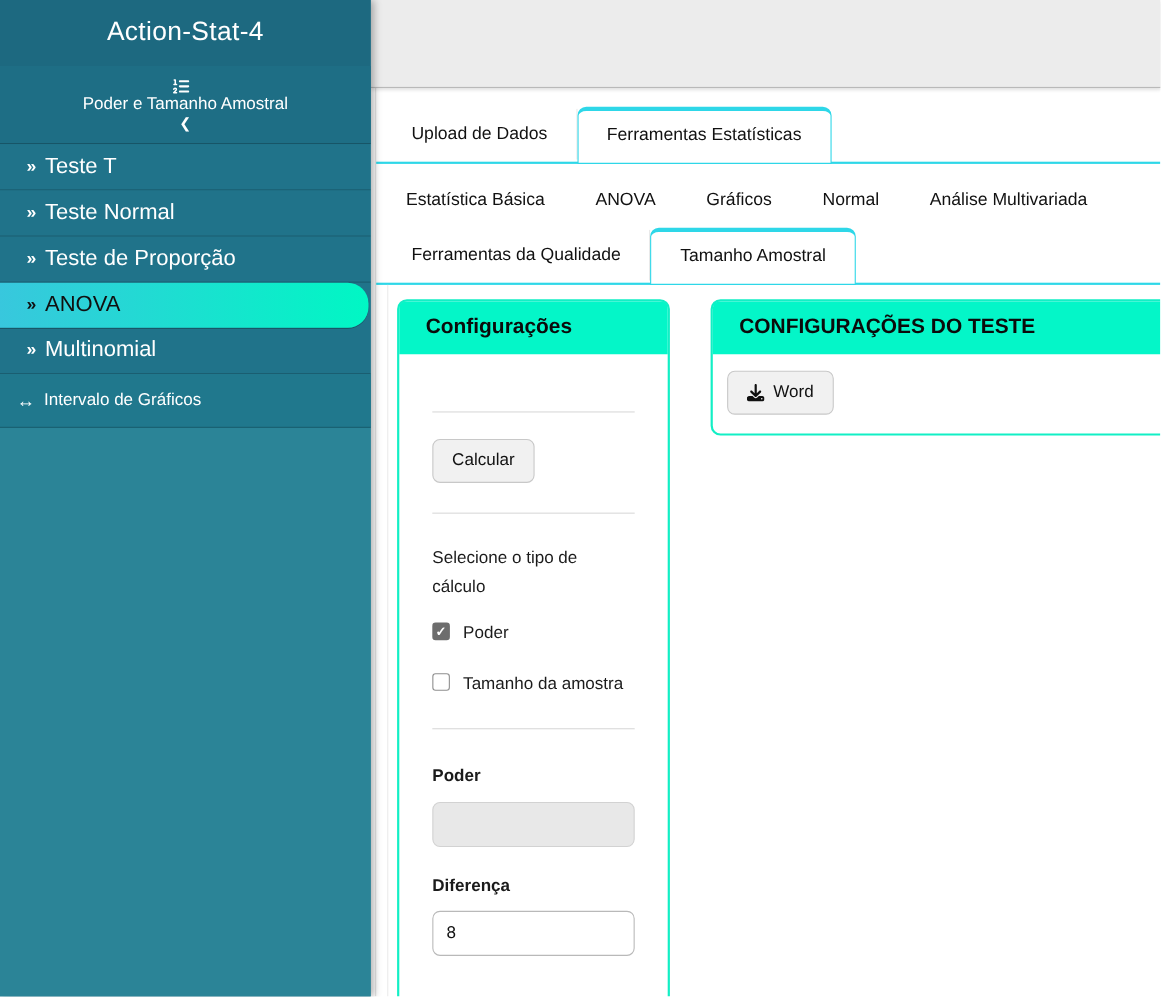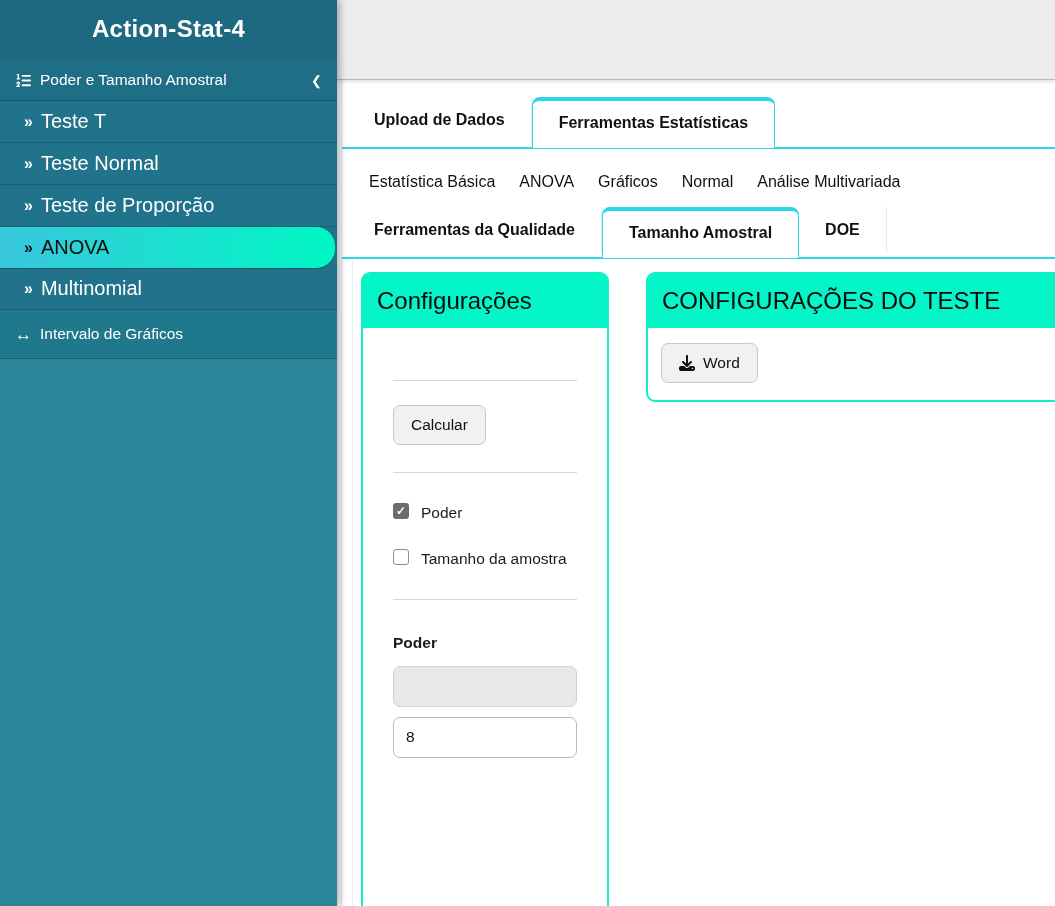--- a/index.html
+++ b/index.html
@@ -17,27 +17,28 @@
     background:#2b8497;
     box-shadow:3px 0 7px rgba(0,0,0,.3);
     position:relative; z-index:5;
     display:flex; flex-direction:column;
   }
   .sidebar-header {
     background:#1d6980;
     padding:15px 10px 17px;
     text-align:center;
   }
-  .sidebar-header .app-title { color:#fff; font-size:24px; font-weight:700; letter-spacing:.3px; }
+  .sidebar-header .app-title { color:#fff; font-size:24px; font-weight:400; letter-spacing:.3px; }
   .menu-block { background:#20738a; }
   .menu-parent {
     background:#1e6e85;
     display:flex; align-items:center;
     padding:11px 15px; cursor:pointer;
     border-bottom:1px solid rgba(0,0,0,.22);
+    flex-direction:column;
   }
   .menu-parent .ol-icon { width:17px; height:15px; margin-right:8px; flex:0 0 auto; }
   .menu-parent .menu-parent-label { color:#fff; font-size:15.5px; flex:1; }
   .menu-parent .collapse-glyph { color:#fff; font-size:13px; }
   .submenu-item {
     display:flex; align-items:center;
     padding:9px 15px 9px 24px;
     border-bottom:1px solid rgba(0,0,0,.18);
     cursor:pointer;
   }
@@ -67,39 +68,39 @@
     height:80px; flex:0 0 80px;
     background:#ececec;
     border-bottom:1px solid #b9b9b9;
     box-shadow:0 2px 3px rgba(0,0,0,.12);
     position:relative; z-index:2;
   }
   .content { flex:1; background:#fff; padding-left:4px; overflow:hidden; }
   .outer-wrap { border-left:1px solid #e4e4e4; height:100%; }
 
   
-  .tabbar { display:flex; align-items:flex-start; border-bottom:2px solid #2ed7e8; padding-left:6px;font-weight:bold; }
+  .tabbar { display:flex; align-items:center; border-bottom:2px solid #2ed7e8; padding-left:6px; }
   .tabbar .tab {
     font-size:16px; color:#111;
     padding:14px 26px;
     background:#fff; cursor:pointer;
     border-right:1px solid #e9e9e9;
     white-space:nowrap;
   }
   .tabbar .tab.active {
     border:1px solid #2ed7e8;
     border-top:4px solid #2ed7e8;
     border-radius:8px 8px 0 0;
     margin-bottom:-2px;
     padding:13px 26px 16px;
     background:#fff;
   }
   .tabbar.lvl1 { padding-top:17px; }
 
-  .nav-links { display:flex; gap:24px; padding:24px 0 10px 27px; }
+  .nav-links { display:flex; gap:46px; padding:24px 0 10px 27px; }
   .nav-links .nav-link { font-size:16px; color:#111; cursor:pointer; white-space:nowrap; }
 
   .tabbar.lvl3 { margin-top:6px; }
 
   .lvl3-content {
     margin-left:10px;
     border-left:1px solid #ececec;
     padding:13px 0 0 8px;
     display:flex; align-items:flex-start;
     overflow:hidden;
@@ -108,22 +109,22 @@
 
   
   .panel {
     border:2px solid #12efc5;
     border-radius:9px;
     background:#fff;
   }
   .panel-header {
     background:#04f6c8;
     border-radius:6px 6px 0 0;
-    padding:13px 14px;
-    font-size:24px; color:#0b0b0b;
+    padding:13px 24px;
+    font-size:19px; color:#0b0b0b;font-weight:bold;
   }
   .panel-config { width:248px; flex:0 0 248px; height:760px; }
   .panel-config .panel-body { padding:16px 30px 30px; }
   .panel-test { flex:1; margin-left:37px; margin-right:-14px; }
   .panel-test .panel-body { padding:15px 13px 17px; }
 
   hr.sep { border:none; border-top:1px solid #d9d9d9; }
   .sep-1 { margin:36px 0 24px; }
   .sep-2 { margin:27px 0 28px; }
   .sep-3 { margin:28px 0 30px; }
@@ -238,49 +239,48 @@
         <span class="nav-link">Análise Multivariada</span>
       </div>
 
       <div class="tabbar lvl3">
         <div class="tab">
           <span>Ferramentas da Qualidade</span>
         </div>
         <div class="tab active">
           <span>Tamanho Amostral</span>
         </div>
-        <div class="tab">
-          <span>DOE</span>
-        </div>
       </div>
 
       <div class="lvl3-content">
 
         <section class="panel panel-config">
           <div class="panel-header">Configurações</div>
           <div class="panel-body">
             <hr class="sep sep-1">
             <button class="btn">Calcular</button>
             <hr class="sep sep-2">
 
+            <div class="field-label" style="margin-bottom:18px;">Selecione o tipo de cálculo</div>
 
             <div class="check-row">
               <span class="checkbox checked"></span>
               <span class="field-label">Poder</span>
             </div>
             <div class="check-row">
               <span class="checkbox unchecked"></span>
               <span class="field-label">Tamanho da amostra</span>
             </div>
 
             <hr class="sep sep-3">
 
             <div class="field-label bold lbl-gap">Poder</div>
             <input class="text-input input-gap" type="text" disabled="" value="" style="">
 
+            <div class="field-label bold diff-label">Diferença</div>
             <input class="text-input input-gap" type="text" value="8" style="">
           </div>
         </section>
 
         <section class="panel panel-test">
           <div class="panel-header">CONFIGURAÇÕES DO TESTE</div>
           <div class="panel-body">
             <button class="btn">
               <svg class="dl-icon" viewBox="0 0 512 512" fill="#111" aria-hidden="true">
                 <path d="M288 32c0-17.7-14.3-32-32-32s-32 14.3-32 32V274.7l-73.4-73.4c-12.5-12.5-32.8-12.5-45.3 0s-12.5 32.8 0 45.3l128 128c12.5 12.5 32.8 12.5 45.3 0l128-128c12.5-12.5 12.5-32.8 0-45.3s-32.8-12.5-45.3 0L288 274.7V32zM64 352c-35.3 0-64 28.7-64 64v32c0 35.3 28.7 64 64 64H448c35.3 0 64-28.7 64-64V416c0-35.3-28.7-64-64-64H346.5l-45.3 45.3c-25 25-65.5 25-90.5 0L165.5 352H64zm368 56a24 24 0 1 1 0 48 24 24 0 1 1 0-48z"></path>

